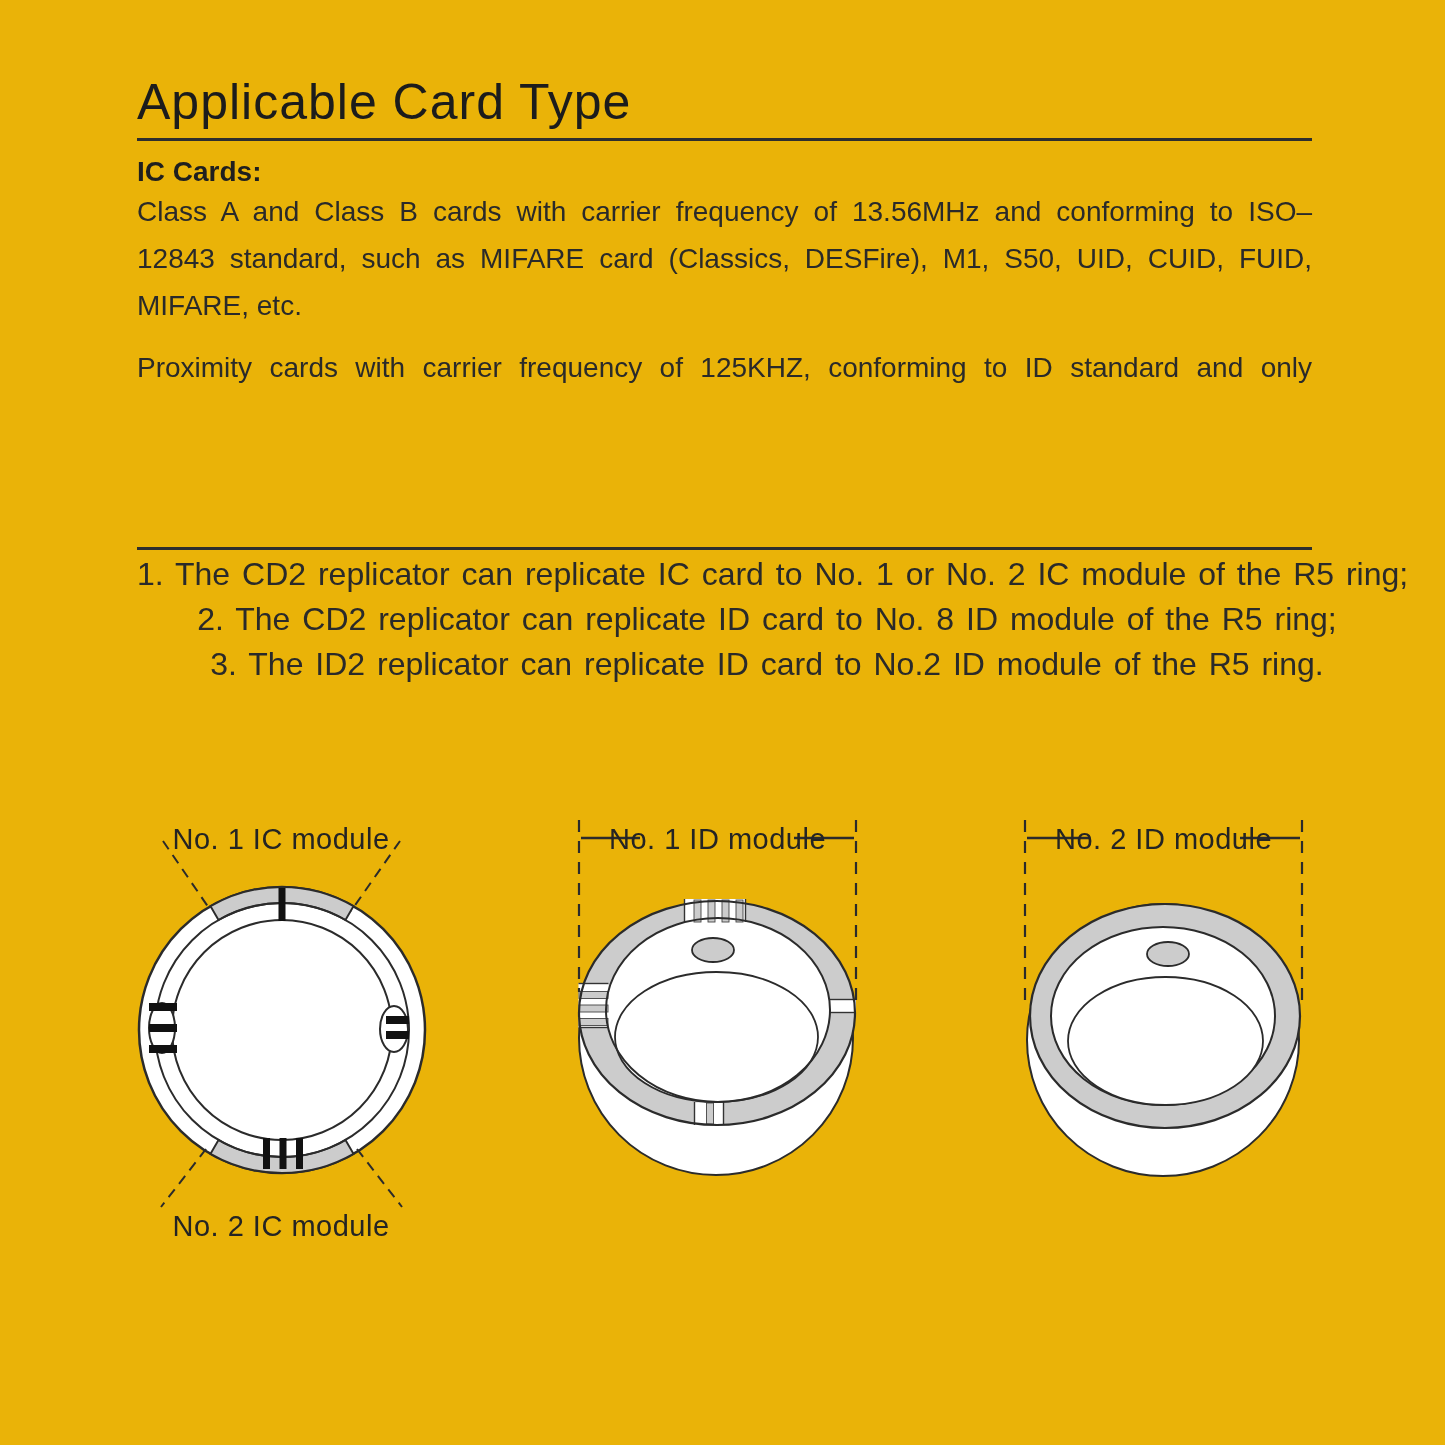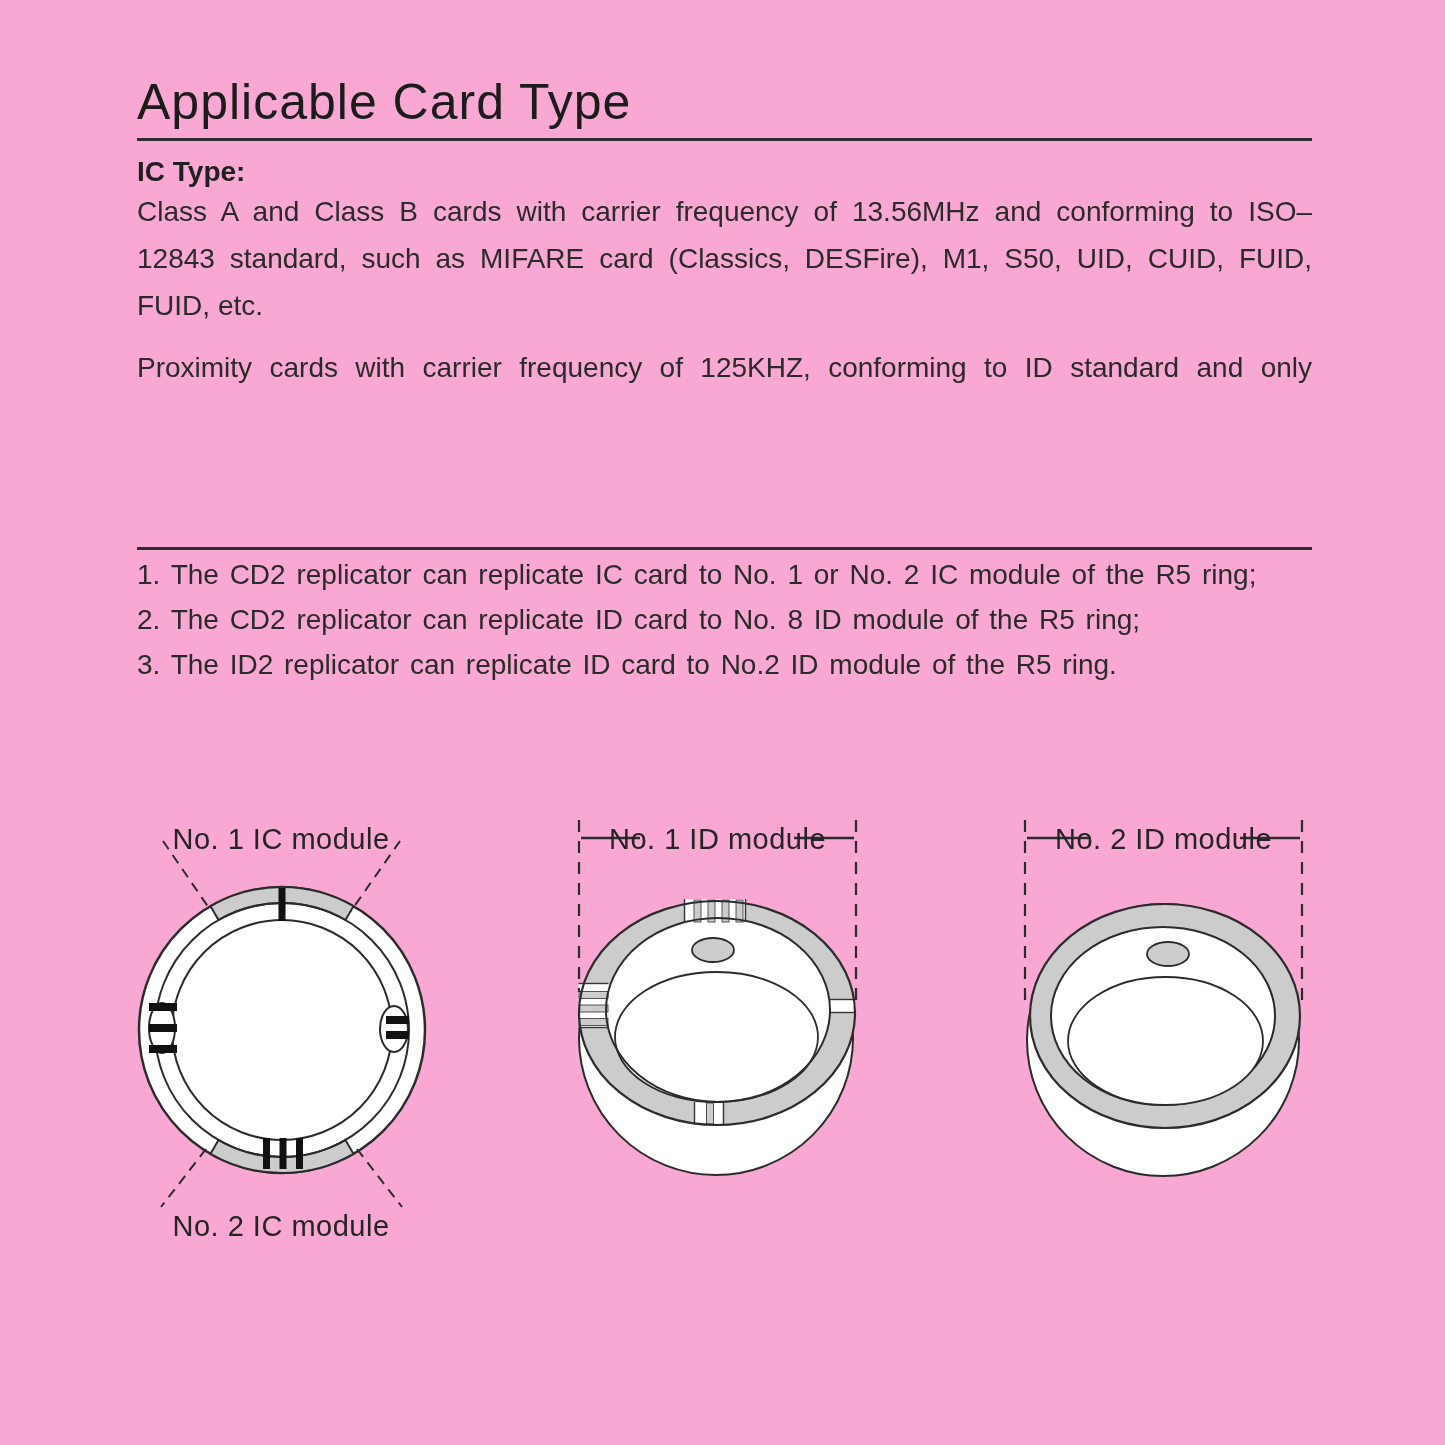--- a/index.html
+++ b/index.html
@@ -2,54 +2,54 @@
 <html style="--ring-gray: #cccccc; --line-dark: #2b2b2b;"><head>
 <meta charset="utf-8">
 <style>
   :root{
     --ring-gray:#cccccc;
     --line-dark:#2b2b2b;
     --text-dark:#222222;
   }
   html,body{margin:0;padding:0;background:#ffffff;}
   .page{
-    position:relative;width:1445px;height:1445px;background:#f9a8d4;overflow:hidden;
+    position:relative;width:1445px;height:1445px;background:#eab308;overflow:hidden;
     font-family:"Liberation Sans","DejaVu Sans",sans-serif;color:var(--text-dark);
   }
   .abs{position:absolute;}
   .h1{
     left:137px;width:1175px;font-size:50px;font-weight:300;letter-spacing:1px;
     color:#1c1c1c;line-height:1.1;white-space:nowrap;
   }
   .rule{left:137px;width:1175px;height:3px;background:#2e2e2e;}
   .sublabel{left:137px;width:1175px;font-size:28px;font-weight:700;color:#1f1f1f;}
   .para{left:137px;width:1175px;color:#2a2a2a;}
   .jline{font-size:28px;line-height:47px;}
   .just{text-align:justify;text-align-last:justify;}
   .list{left:137px;width:1260px;color:#2a2a2a;}
-  .list-item{font-size:28px;line-height:45px;word-spacing:3px;white-space:nowrap;}
+  .list-item{font-size:32px;line-height:45px;word-spacing:3px;white-space:nowrap;text-align:center;}
   .figure{left:0;top:790px;width:1445px;height:480px;}
   .fig-label{
     font-family:"Liberation Sans","DejaVu Sans",sans-serif;font-size:29px;
     letter-spacing:0.5px;fill:#242424;
   }
 </style>
 </head>
 <body>
 
 <div class="page">
 
   <div class="abs h1" style="top:75px">Applicable Card Type</div>
   <div class="abs rule" style="top:138px"></div>
 
-  <div class="abs sublabel" style="top:156px">IC Type:</div>
+  <div class="abs sublabel" style="top:156px">IC Cards:</div>
   <div class="abs para" style="top:188px">
     <div class="jline just">Class A and Class B cards with carrier frequency of 13.56MHz and conforming to ISO–</div>
     <div class="jline just">12843 standard, such as MIFARE card (Classics, DESFire), M1, S50, UID, CUID, FUID,</div>
-    <div class="jline">FUID, etc.</div>
+    <div class="jline">MIFARE, etc.</div>
   </div>
 
   <div class="abs para" style="top:344px">
     <div class="jline just">Proximity cards with carrier frequency of 125KHZ, conforming to ID standard and only</div>
   </div>
 
   <div class="abs rule" style="top:547px"></div>
 
   <div class="abs list" style="top:552px">
     <div class="list-item">1. The CD2 replicator can replicate IC card to No. 1 or No. 2 IC module of the R5 ring;</div>

